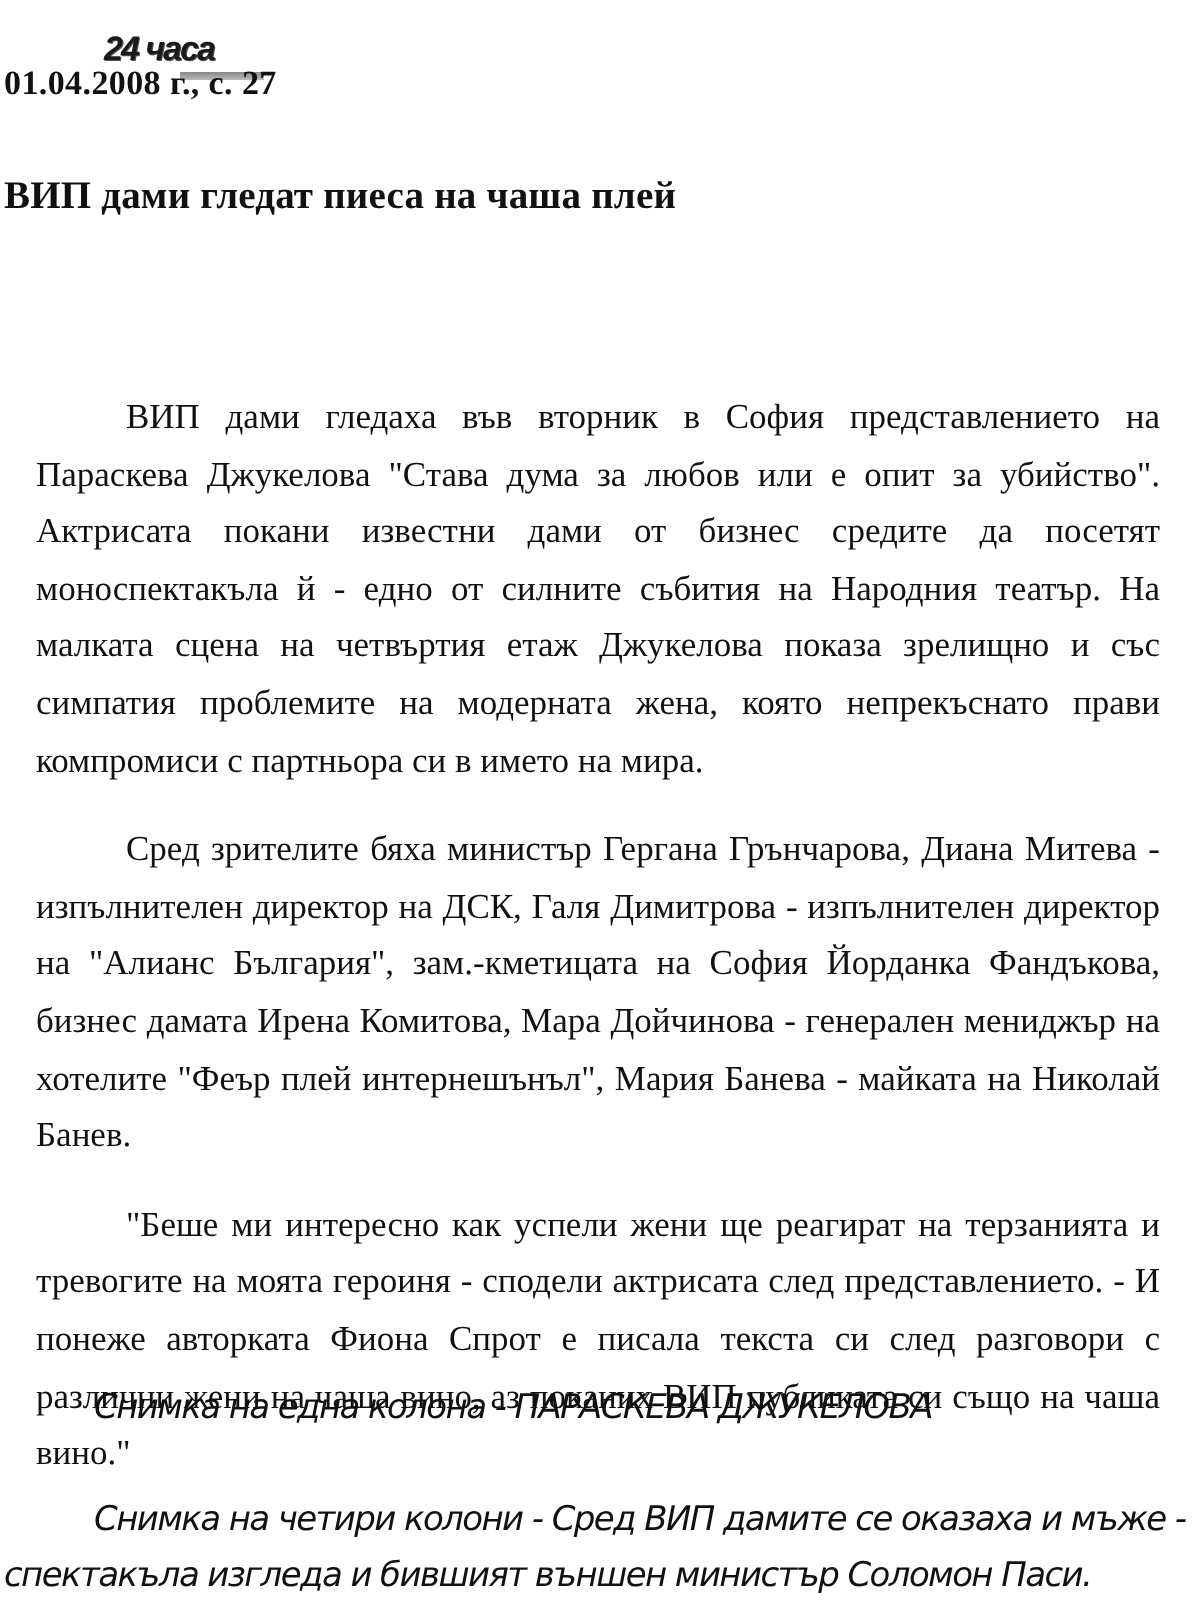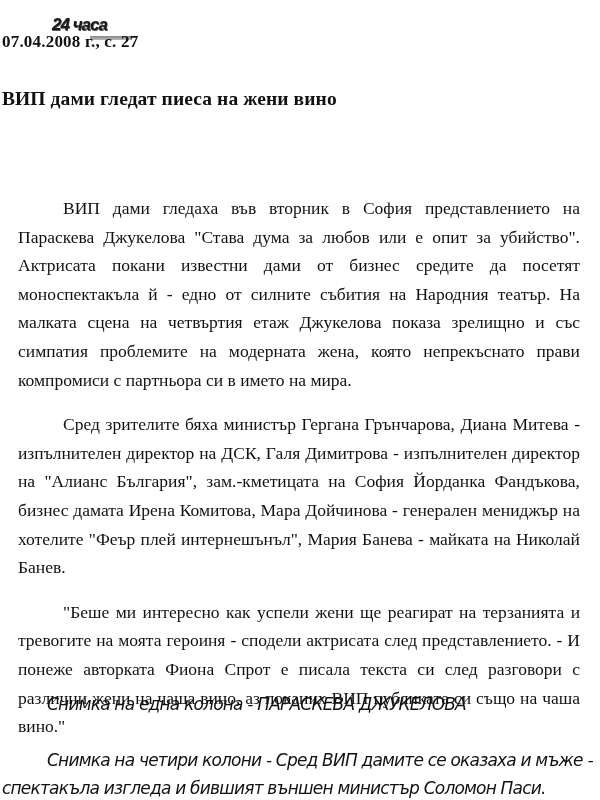--- a/index.html
+++ b/index.html
@@ -48,23 +48,23 @@
     .cap2 { top: 746px; }
   </style>
 </head>
 <body>
 
 <div class="logo">
   <span class="logo-text">24 часа</span>
   <span class="logo-line"></span>
 </div>
 
-<div class="dateline">07.04.2008 г., с. 27</div>
+<div class="dateline">01.04.2008 г., с. 27</div>
 
-<h1 class="title" style="margin:0;">ВИП дами гледат пиеса на жени вино</h1>
+<h1 class="title" style="margin:0;">ВИП дами гледат пиеса на чаша плей</h1>
 
 <div class="body">
   <p>ВИП дами гледаха във вторник в София представлението на Параскева Джукелова "Става дума за любов или е опит за убийство". Актрисата покани известни дами от бизнес средите да посетят моноспектакъла й - едно от силните събития на Народния театър. На малката сцена на четвъртия етаж Джукелова показа зрелищно и със симпатия проблемите на модерната жена, която непрекъснато прави компромиси с партньора си в името на мира.</p>
   <p>Сред зрителите бяха министър Гергана Грънчарова, Диана Митева - изпълнителен директор на ДСК, Галя Димитрова - изпълнителен директор на "Алианс България", зам.-кметицата на София Йорданка Фандъкова, бизнес дамата Ирена Комитова, Мара Дойчинова - генерален мениджър на хотелите "Феър плей интернешънъл", Мария Банева - майката на Николай Банев.</p>
   <p>"Беше ми интересно как успели жени ще реагират на терзанията и тревогите на моята героиня - сподели актрисата след представлението. - И понеже авторката Фиона Спрот е писала текста си след разговори с различни жени на чаша вино, аз поканих ВИП публиката си също на чаша вино."</p>
 </div>
 
 <div class="caption cap1">
   <p>Снимка на една колона - ПАРАСКЕВА ДЖУКЕЛОВА</p>
 </div>

